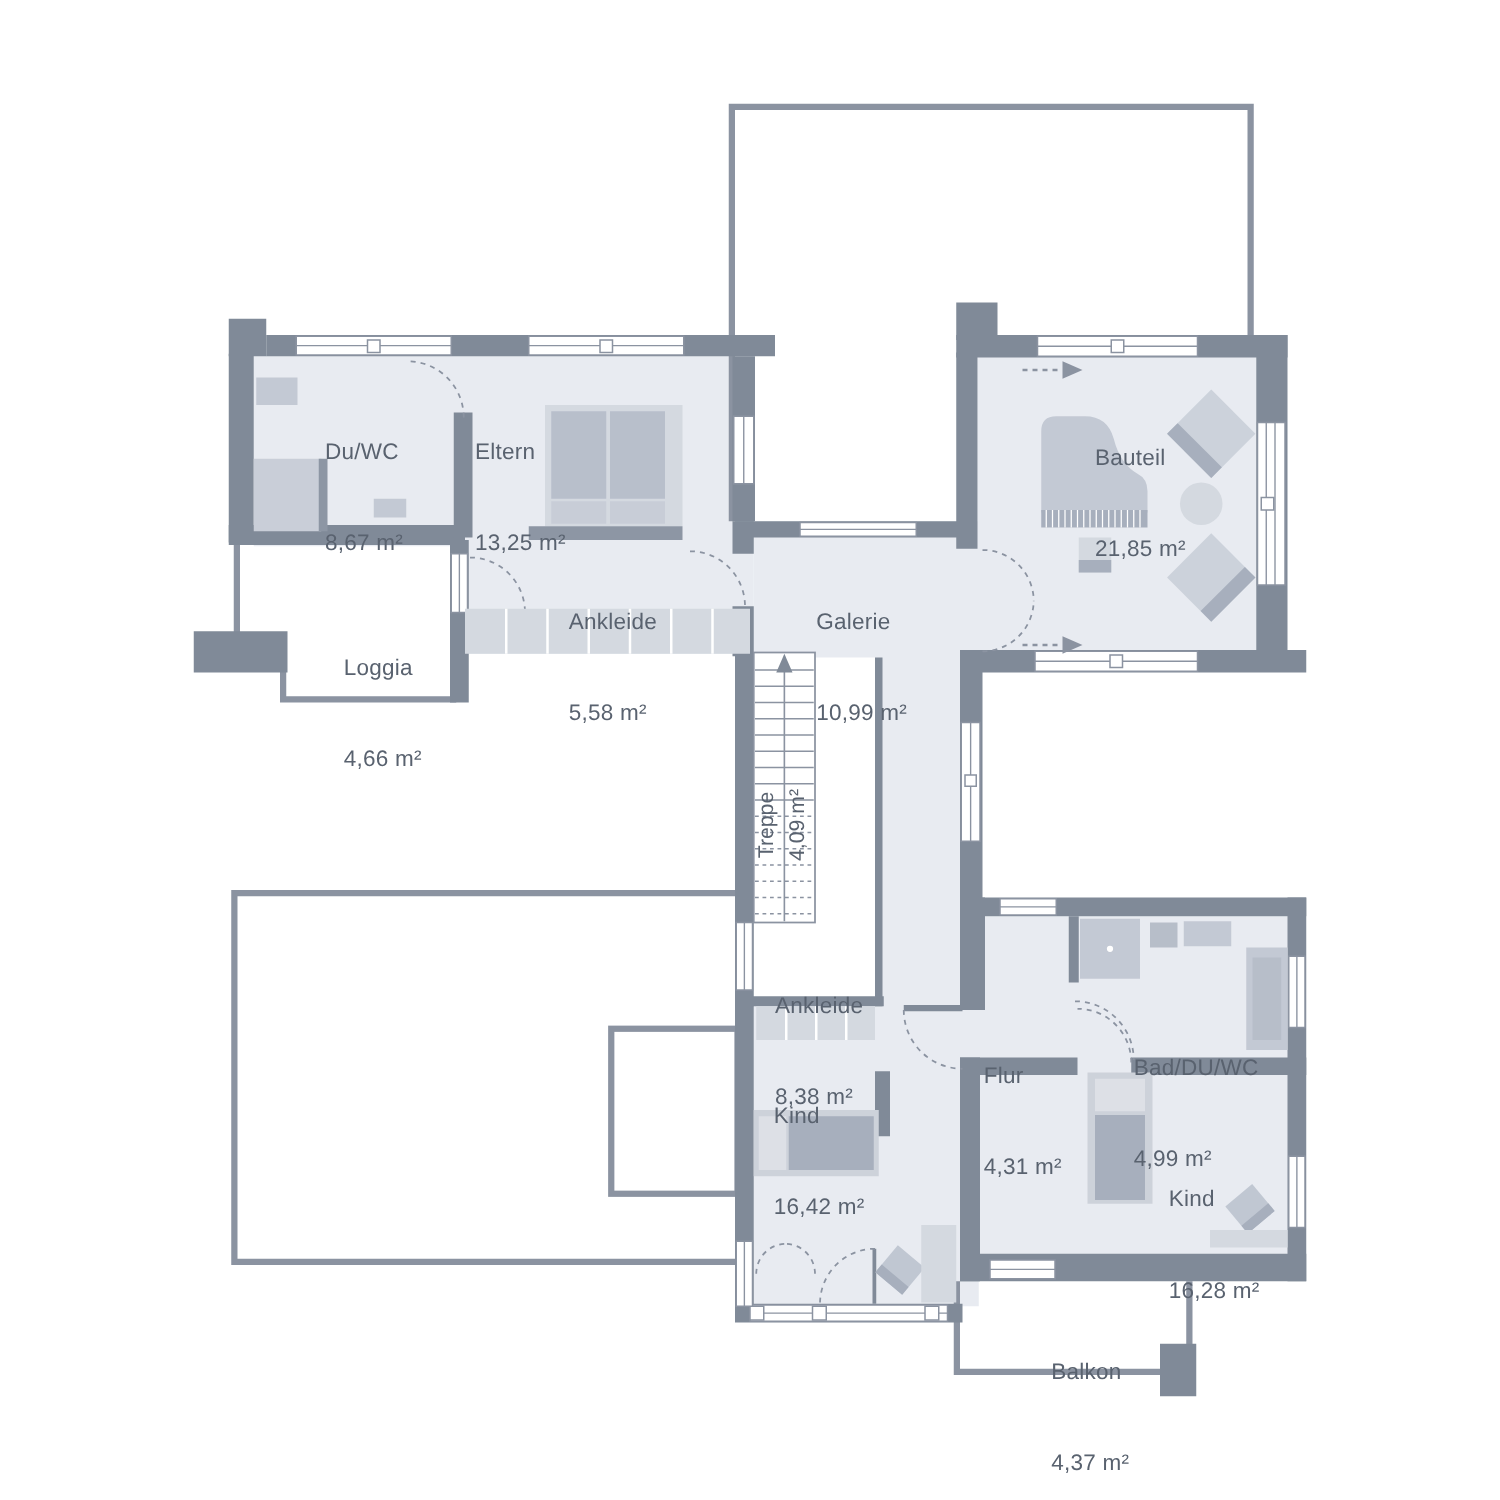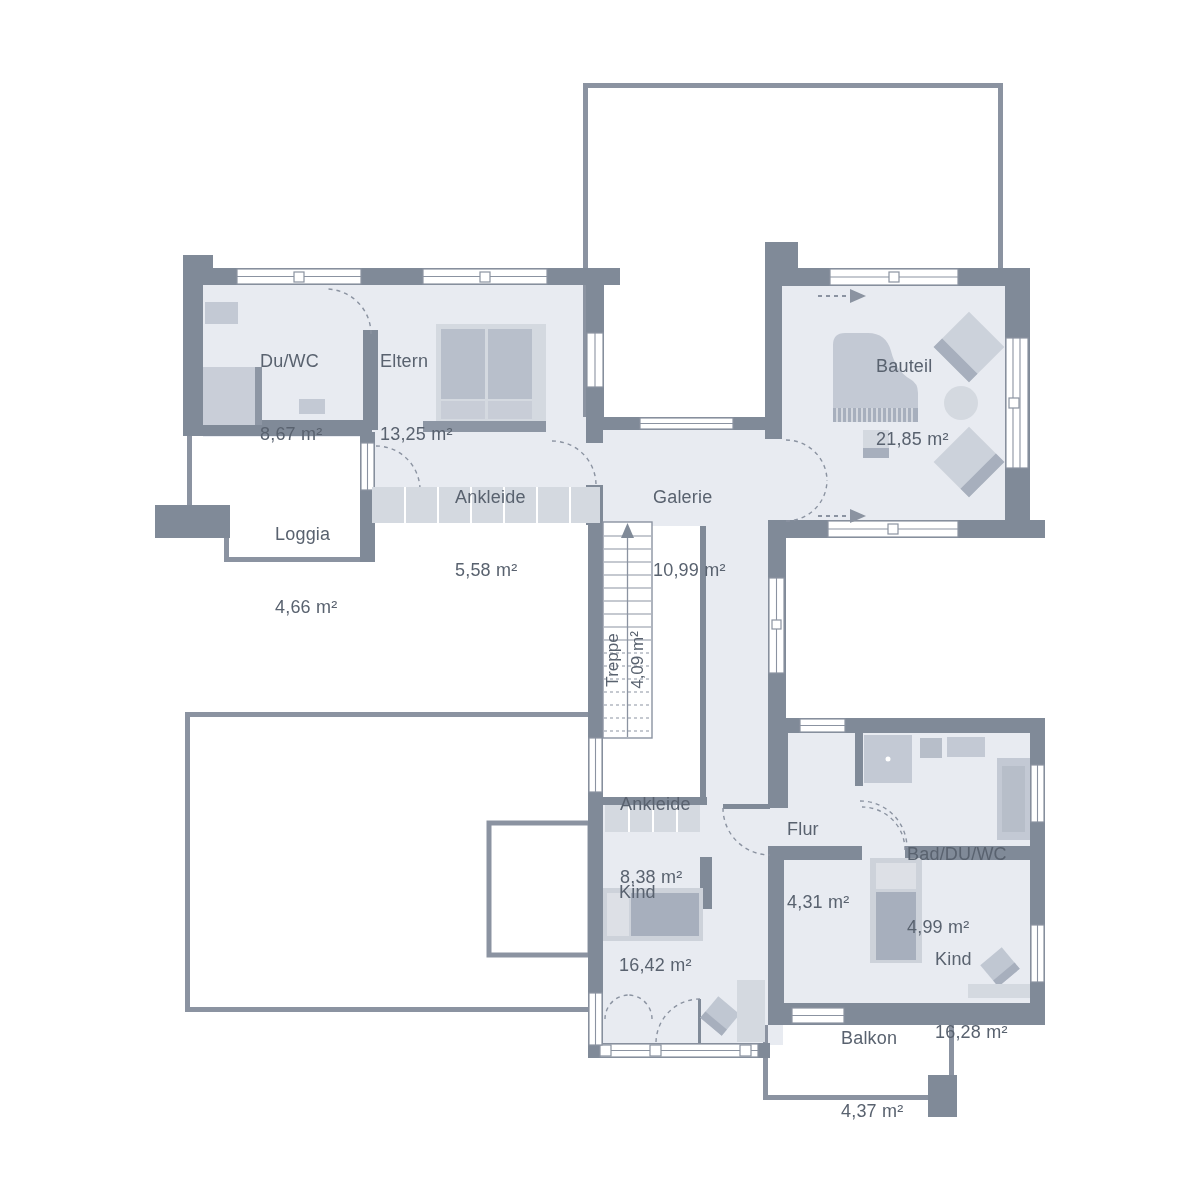--- a/index.html
+++ b/index.html
@@ -342,33 +342,33 @@
       <span class="area">21,85 m²</span>
     </div>
   <div class="lbl" style="left:620px;top:744px">
       <span>Ankleide</span>
       <span class="area">8,38 m²</span>
     </div>
   <div class="lbl" style="left:619px;top:832px">
       <span>Kind</span>
       <span class="area">16,42 m²</span>
     </div>
-  <div class="lbl" style="left:787px;top:769px">
+  <div class="lbl" style="left:787px;top:800px">
       <span>Flur</span>
       <span class="area">4,31 m²</span>
     </div>
   <div class="lbl" style="left:907px;top:794px">
       <span>Bad/DU/WC</span>
       <span class="area">4,99 m²</span>
     </div>
   <div class="lbl" style="left:935px;top:899px">
       <span>Kind</span>
       <span class="area">16,28 m²</span>
     </div>
-  <div class="lbl" style="left:841px;top:978px">
+  <div class="lbl" style="left:841px;top:1037px">
       <span>Balkon</span>
       <span class="area">4,37 m²</span>
     </div>
   <div id="treppe-label">
       <span>Treppe</span>
       <span>4,09 m²</span>
     </div>
 
 </div>
 

